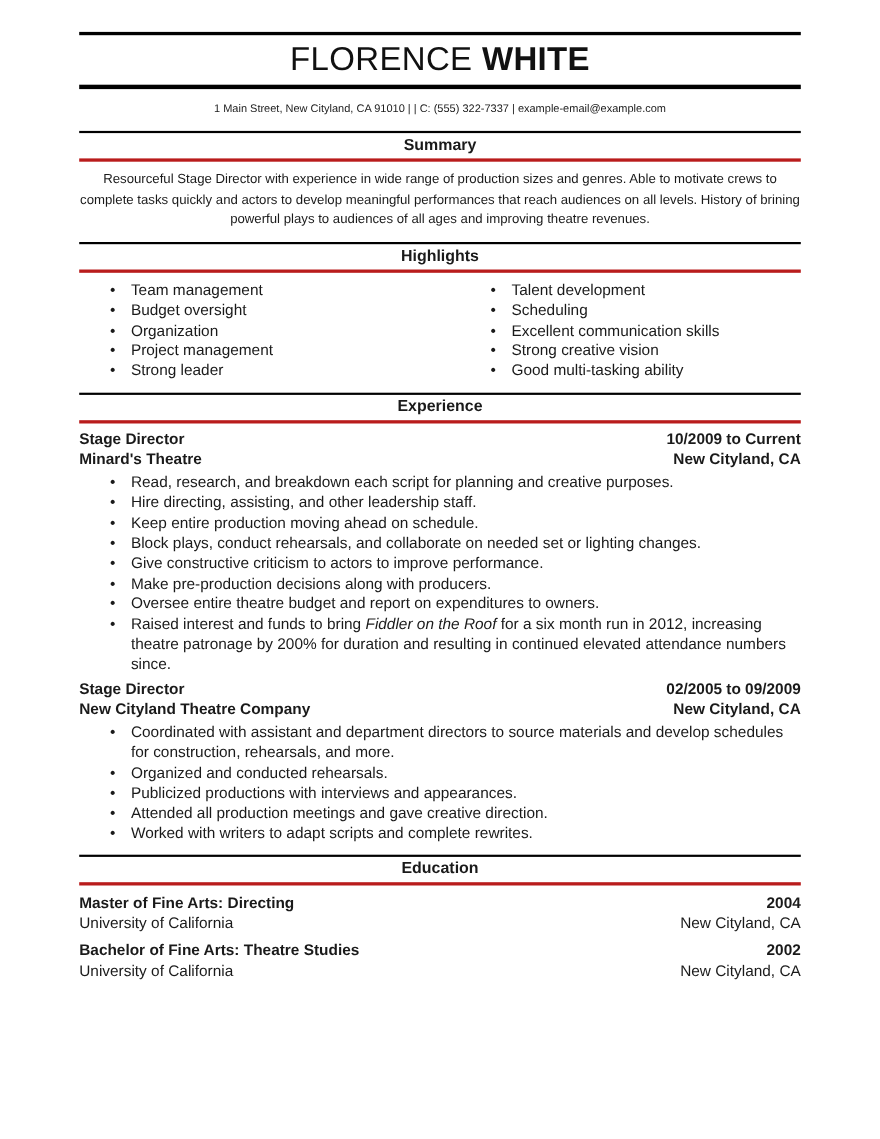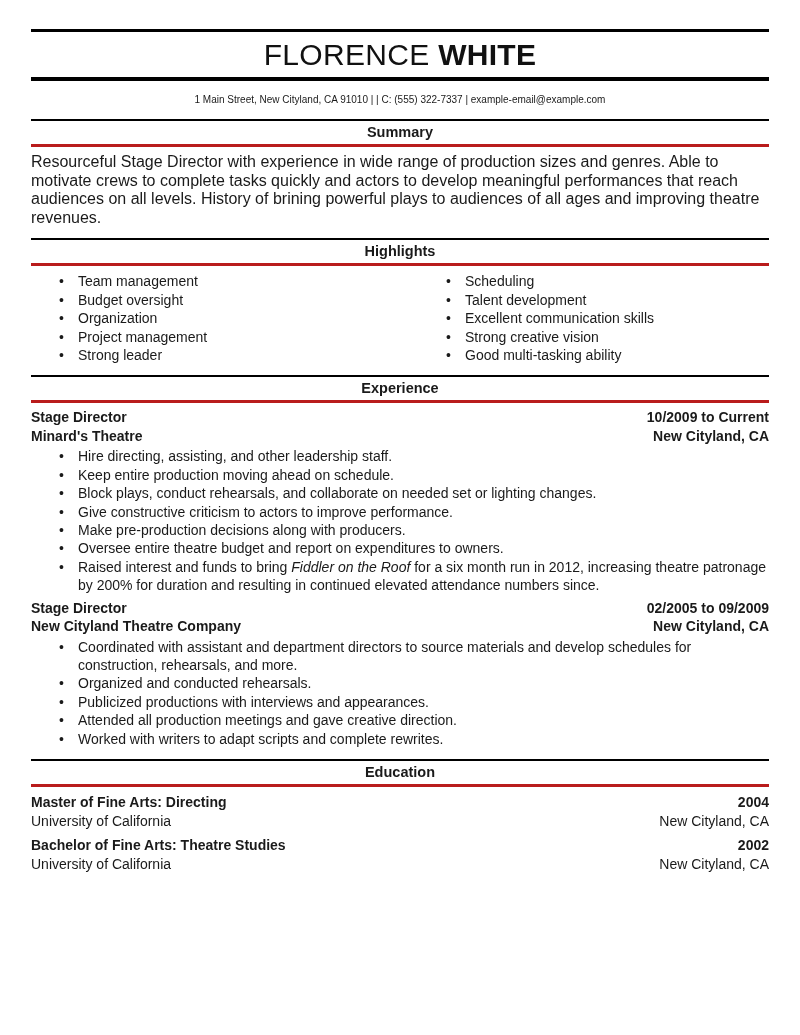--- a/index.html
+++ b/index.html
@@ -3,21 +3,21 @@
 <meta charset="utf-8">
 <style>
   * { margin: 0; padding: 0; box-sizing: border-box; }
   html, body {
     width: 800px; height: 1035px;
     background: #ffffff;
     font-family: "Liberation Sans", "DejaVu Sans", sans-serif;
     color: #1a1a1a;
     overflow: hidden;
   }
-  .page { padding: 0 31px; }
+  .page { padding: 0 72px; }
 
   
   .rule { background: #000; }
   .rule-top { margin-top: 29px; height: 3px; }
   .rule-name { height: 4px; }
 
   
   .name {
     margin: 4px 0 3px;
     text-align: center;
@@ -43,22 +43,23 @@
     text-align: center;
     font-size: 14.5px;
     font-weight: bold;
     line-height: 17px;
     padding: 3px 0 3px;
   }
 
   
   .summary-text {
     margin: 6px 0 6px;
-    font-size: 16px;
+    font-size: 12px;
     line-height: 18.6px;
+    text-align: center;
   }
 
   
   ul.bullets { list-style: none; }
   ul.bullets li {
     position: relative;
     padding-left: 47px;
     font-size: 14px;
     line-height: 18.4px;
   }
@@ -120,42 +121,43 @@
   </div>
   <div class="highlights">
     <ul class="bullets">
       <li>Team management</li>
       <li>Budget oversight</li>
       <li>Organization</li>
       <li>Project management</li>
       <li>Strong leader</li>
     </ul>
     <ul class="bullets">
+      <li>Talent development</li>
       <li>Scheduling</li>
-      <li>Talent development</li>
       <li>Excellent communication skills</li>
       <li>Strong creative vision</li>
       <li>Good multi-tasking ability</li>
     </ul>
   </div>
 
   <div class="section-header">
     <span>Experience</span>
   </div>
 
   <div class="job">
     <div class="job-row">
       <span>Stage Director</span>
       <span>10/2009 to Current</span>
     </div>
     <div class="job-row">
       <span>Minard's Theatre</span>
       <span>New Cityland, CA</span>
     </div>
     <ul class="bullets">
+      <li>Read, research, and breakdown each script for planning and creative purposes.</li>
       <li>Hire directing, assisting, and other leadership staff.</li>
       <li>Keep entire production moving ahead on schedule.</li>
       <li>Block plays, conduct rehearsals, and collaborate on needed set or lighting changes.</li>
       <li>Give constructive criticism to actors to improve performance.</li>
       <li>Make pre-production decisions along with producers.</li>
       <li>Oversee entire theatre budget and report on expenditures to owners.</li>
       <li><span>Raised interest and funds to bring </span><em>Fiddler on the Roof</em><span> for a six month run in 2012, increasing theatre patronage by 200% for duration and resulting in continued elevated attendance numbers since.</span></li>
     </ul>
   </div>
 

